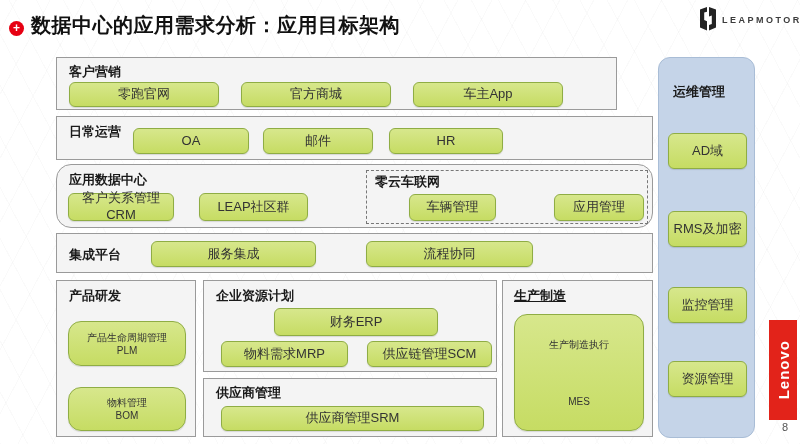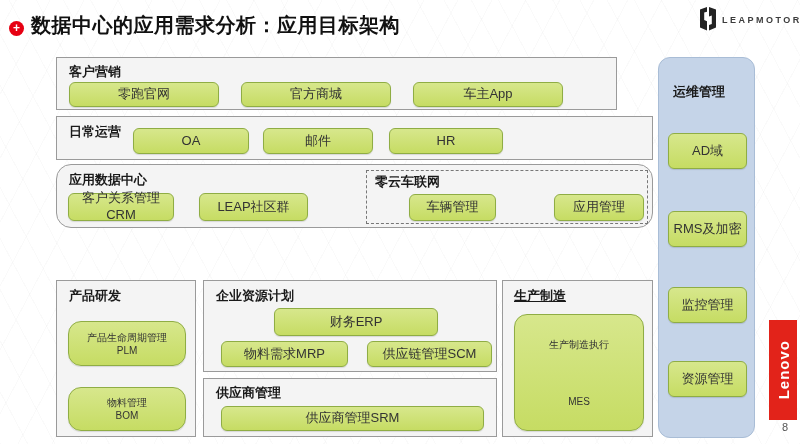--- a/index.html
+++ b/index.html
@@ -112,20 +112,25 @@
     <div class="pill" style="left:11px; top:28px; width:106px; height:28px;">客户关系管理CRM</div>
     <div class="pill" style="left:142px; top:28px; width:109px; height:28px;">LEAP社区群</div>
 
     <div class="dashed" style="left:309px; top:5px; width:282px; height:54px;">
       <span class="box-label" style="left:8px; top:2px;">零云车联网</span>
       <div class="pill" style="left:42px; top:23px; width:87px; height:27px;">车辆管理</div>
       <div class="pill" style="left:187px; top:23px; width:90px; height:27px;">应用管理</div>
     </div>
   </div>
 
+  <div class="box" style="left:56px; top:233px; width:597px; height:40px;">
+    <span class="box-label" style="left:12px; top:12px;">集成平台</span>
+    <div class="pill" style="left:94px; top:7px; width:165px; height:26px;">服务集成</div>
+    <div class="pill" style="left:309px; top:7px; width:167px; height:26px;">流程协同</div>
+  </div>
 
   <div class="box" style="left:56px; top:280px; width:140px; height:157px;">
     <span class="box-label" style="left:12px; top:6px;">产品研发</span>
     <div class="pill big" style="left:11px; top:40px; width:118px; height:45px;">
       <span>产品生命周期管理</span>
       <span>PLM</span>
     </div>
     <div class="pill big" style="left:11px; top:106px; width:118px; height:44px;">
       <span>物料管理</span>
       <span>BOM</span>

